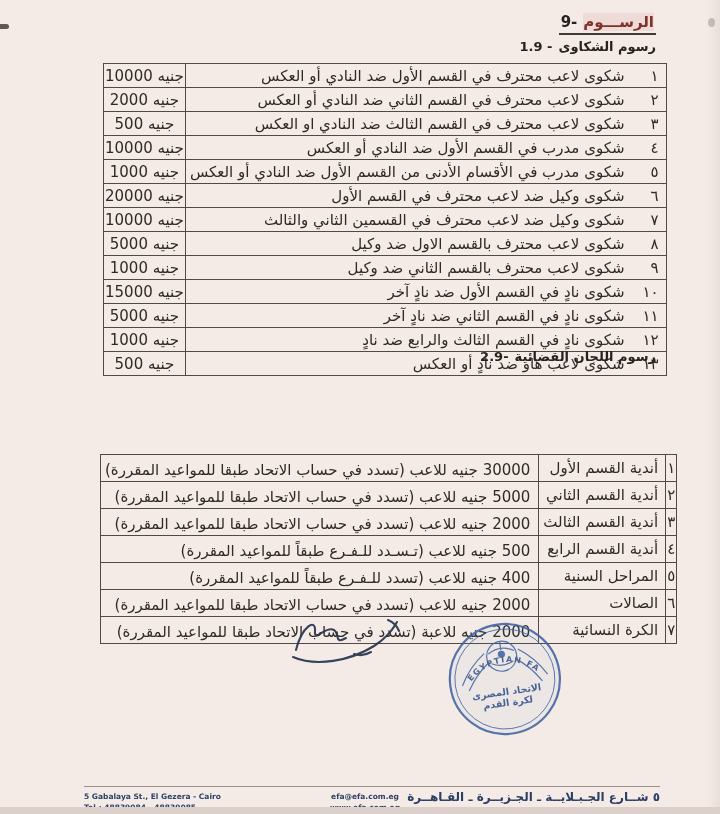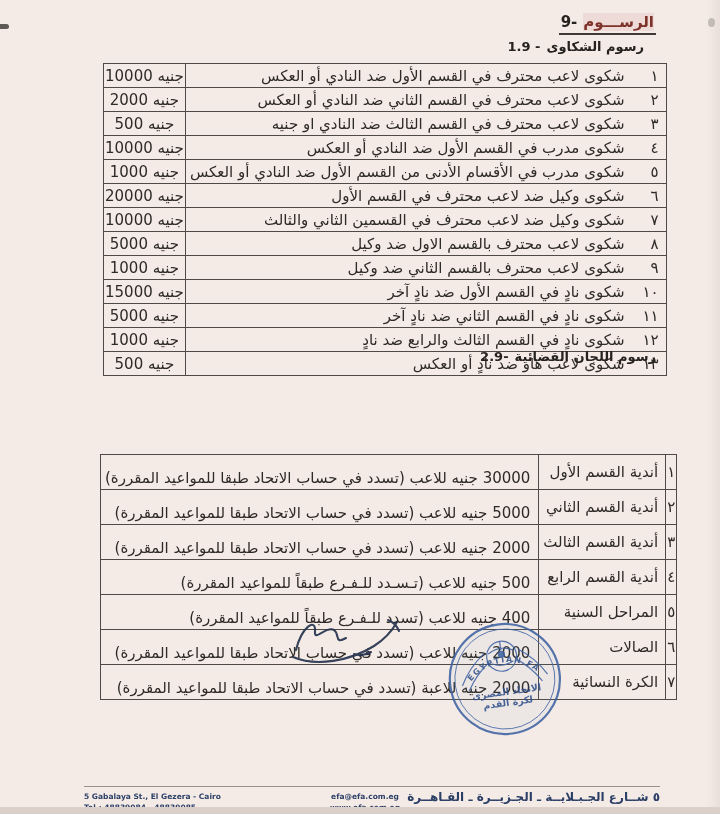--- a/index.html
+++ b/index.html
@@ -11,38 +11,38 @@
   .art-right-mark{position:absolute;top:18px;right:5px;width:7px;height:9px;background:rgba(90,85,80,.30);border-radius:50%;}
   .scan-right-shade{position:absolute;top:0;right:0;width:14px;height:100%;background:linear-gradient(to left,rgba(140,110,100,.10),rgba(140,110,100,0));}
   .scan-bottom-strip{position:absolute;bottom:0;left:0;width:100%;height:7px;background:#dcd1ca;}
 
   
   .hline{position:absolute;display:flex;gap:6px;align-items:baseline;font-weight:bold;color:#26221f;white-space:nowrap;}
   .hline .ar{direction:rtl;unicode-bidi:isolate;}
   .title-line{top:13px;right:64px;font-size:15px;}
   .title-line .u{display:inline-flex;gap:6px;border-bottom:2px solid #3f3a36;padding:0 2px 2px 2px;}
   .title-line .word{color:#7d322a;background:rgba(205,130,118,.14);}
-  .h19{top:39px;right:76px;font-size:13px;margin-left:36px;}
+  .h19{top:39px;right:64px;font-size:13px;margin-left:36px;}
   .h29{top:349px;right:64px;font-size:13px;}
   .taxline{position:absolute;top:375px;right:64px;font-size:13px;font-weight:bold;direction:rtl;unicode-bidi:isolate;color:#26221f;white-space:nowrap;}
   .h39{top:420px;right:62px;font-size:12.5px;}
 
   
   table{border-collapse:collapse;background:transparent;}
   td{border:1px solid #4f4a45;font-size:15px;color:#2e2a26;vertical-align:middle;}
   .tbl1{position:absolute;left:103px;top:63px;width:490px;direction:rtl;}
   .tbl1 td{height:21px;}
   .tbl1 .desc{text-align:right;padding:0 7px 0 4px;white-space:nowrap;overflow:hidden;}
   .tbl1 .rownum{display:inline-block;width:24px;text-align:right;margin-left:10px;}
   .tbl1 .fee{width:112px;direction:ltr;text-align:center;white-space:nowrap;}
   .tbl2{position:absolute;left:100px;top:454px;width:503px;direction:rtl;}
   .tbl2 td{height:22px;}
   .tbl2 .num{width:40px;text-align:center;}
   .tbl2 .cat{width:106px;text-align:right;padding:0 7px 0 4px;white-space:nowrap;overflow:hidden;}
-  .tbl2 .fee{text-align:right;padding:12px 8px 0 4px;white-space:nowrap;overflow:hidden;}
+  .tbl2 .fee{text-align:right;padding:4px 8px 0 4px;white-space:nowrap;overflow:hidden;}
 
   
   .signature{position:absolute;left:288px;top:610px;}
   .stamp{position:absolute;left:442px;top:620px;transform:rotate(-8deg);opacity:.88;}
   .stamp text{font-family:"DejaVu Sans",sans-serif;}
 
   
   .footer-rule{position:absolute;left:84px;right:60px;top:786px;border-top:1px solid #9a918c;}
   .f-left{position:absolute;left:84px;top:791px;font-size:7.5px;font-weight:bold;color:#2c3f66;line-height:1.5;}
   .f-center{position:absolute;left:300px;width:130px;top:791px;text-align:center;font-size:7.5px;font-weight:bold;color:#2c3f66;line-height:1.5;}
@@ -79,21 +79,21 @@
 
   <tr>
     <td class="desc">
       <span class="rownum">٢</span><span class="txt">شكوى لاعب محترف في القسم الثاني ضد النادي أو العكس</span>
     </td>
     <td class="fee">2000 جنيه</td>
   </tr>
 
   <tr>
     <td class="desc">
-      <span class="rownum">٣</span><span class="txt">شكوى لاعب محترف في القسم الثالث ضد النادي او جنيه</span>
+      <span class="rownum">٣</span><span class="txt">شكوى لاعب محترف في القسم الثالث ضد النادي او العكس</span>
     </td>
     <td class="fee">500 جنيه</td>
   </tr>
 
   <tr>
     <td class="desc">
       <span class="rownum">٤</span><span class="txt">شكوى مدرب في القسم الأول ضد النادي أو العكس</span>
     </td>
     <td class="fee">10000 جنيه</td>
   </tr>

